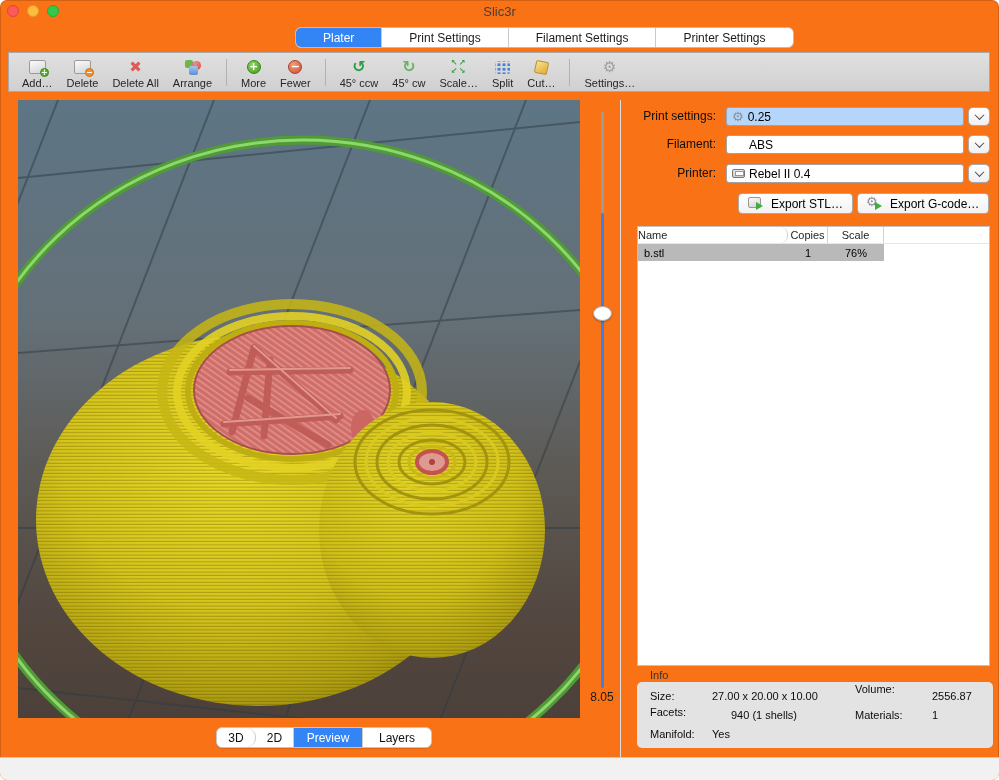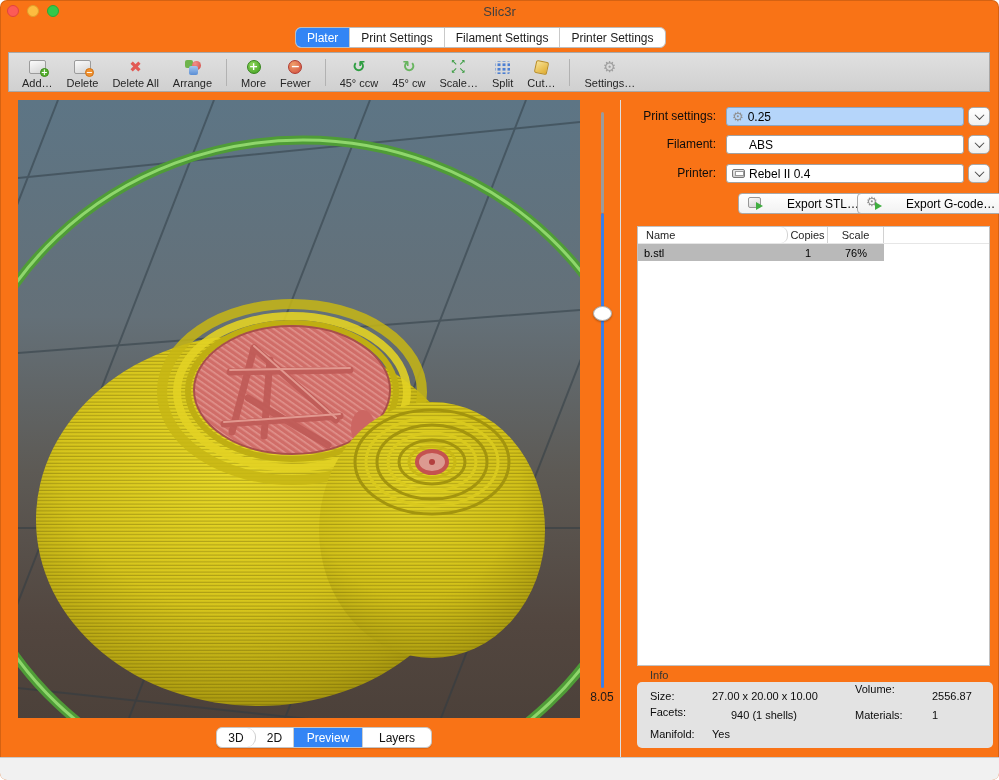--- a/index.html
+++ b/index.html
@@ -13,21 +13,21 @@
   .tl{width:12px;height:12px;border-radius:50%;box-sizing:border-box;}
   .tl.red{background:#fc5b57;border:1px solid #e0443f;}
   .tl.yellow{background:#fdbc40;border:1px solid #dfa02c;}
   .tl.green{background:#34c84a;border:1px solid #2aa838;}
   .win-title{position:absolute;left:0;right:0;top:4px;text-align:center;font-size:13px;color:#3f3f3f;}
 
   
   .tabgroup{position:absolute;left:295px;top:27px;height:21px;display:flex;background:#fff;
             border:1px solid #bcbcbc;border-radius:6px;overflow:hidden;box-sizing:border-box;}
   .tab{display:flex;align-items:center;justify-content:center;font-size:12px;color:#1c1c1c;
-       border-right:1px solid #c9c9c9;padding:0 11px;white-space:nowrap;}
+       border-right:1px solid #c9c9c9;padding:0 27px;white-space:nowrap;}
   .tab:last-child{border-right:none;}
   .tab.active{background:#3385f5;color:#fff;}
 
   
   .toolbar{position:absolute;left:8px;top:52px;width:982px;height:40px;box-sizing:border-box;
            background:linear-gradient(#e0e0e0,#d0d0d0);border:1px solid #a8a8a8;
            display:flex;align-items:stretch;padding:2px 0 1px 6px;}
   .tb-item{display:flex;flex-direction:column;align-items:center;justify-content:flex-end;padding:0 7px;gap:1px;}
   .tb-icon{height:18px;display:flex;align-items:center;justify-content:center;font-family:"DejaVu Sans",sans-serif;}
   .tb-label{font-size:11px;color:#262626;line-height:13px;white-space:nowrap;}
@@ -82,35 +82,35 @@
   .combo-ph{width:13px;height:1px;}
   .printer-ic{position:relative;width:13px;height:9px;border:1px solid #767676;border-radius:2px;
               background:linear-gradient(#e9e9e9,#cfcfcf);box-sizing:border-box;}
   .printer-ic::after{content:"";position:absolute;left:2px;bottom:1px;width:7px;height:3px;background:#fff;border:1px solid #999;}
   .dd-btn{position:absolute;left:346px;width:22px;height:19px;box-sizing:border-box;
           background:linear-gradient(#ffffff,#f0f0f0);border:1px solid #a9a9a9;border-radius:5px;
           display:flex;align-items:center;justify-content:center;}
   .chev{width:6px;height:6px;border-left:1.5px solid #4a4a4a;border-bottom:1.5px solid #4a4a4a;
         transform:rotate(-45deg) translate(1px,-1px);}
 
-  .btn{position:absolute;top:93px;height:21px;box-sizing:border-box;display:flex;align-items:center;gap:24px;
+  .btn{position:absolute;top:93px;height:21px;box-sizing:border-box;display:flex;align-items:center;gap:8px;
        background:linear-gradient(#ffffff,#f2f2f2);border:1px solid #a9a9a9;border-radius:4px;
        padding:0 9px;color:#000;white-space:nowrap;}
   .exp-ic{position:relative;width:15px;height:13px;}
   .mini-cube{position:absolute;left:0;top:0;width:11px;height:9px;background:linear-gradient(160deg,#fafafa,#d2d2d2);
              border:1px solid #979797;border-radius:2px;}
   .mini-gear{position:absolute;left:-1px;top:-2px;color:#909090;font-size:13px;line-height:13px;font-family:"DejaVu Sans",sans-serif;}
   .mini-arrow{position:absolute;right:0;bottom:0;width:0;height:0;
               border-left:7px solid #3fae3f;border-top:4px solid transparent;border-bottom:4px solid transparent;}
 
   .objtable{position:absolute;left:15px;top:126px;width:353px;height:440px;box-sizing:border-box;
             background:#fff;border:1px solid #c2c2c2;font-size:11px;}
   .thead{display:flex;height:16px;color:#1f1f1f;border-bottom:1px solid #e6e6e6;}
   .th{box-sizing:border-box;border-right:1px solid #d2d2d2;display:flex;align-items:center;}
-  .th.c-name{width:150px;padding-left:8px;border-radius:7px;}
+  .th.c-name{width:150px;padding-left:0;border-radius:7px;}
   .th.c-copies{width:40px;justify-content:center;}
   .th.c-scale{width:56px;justify-content:center;}
   .th.c-rest{flex:1;border-right:none;}
   .trow{display:flex;height:17px;width:246px;background:#b9b9b9;color:#000;}
   .td{box-sizing:border-box;display:flex;align-items:center;}
   .td.c-name{width:150px;padding-left:6px;}
   .td.c-copies{width:40px;justify-content:center;}
   .td.c-scale{width:56px;justify-content:center;}
 
   .info-title{position:absolute;left:28px;top:569px;font-size:11px;color:#333;}

